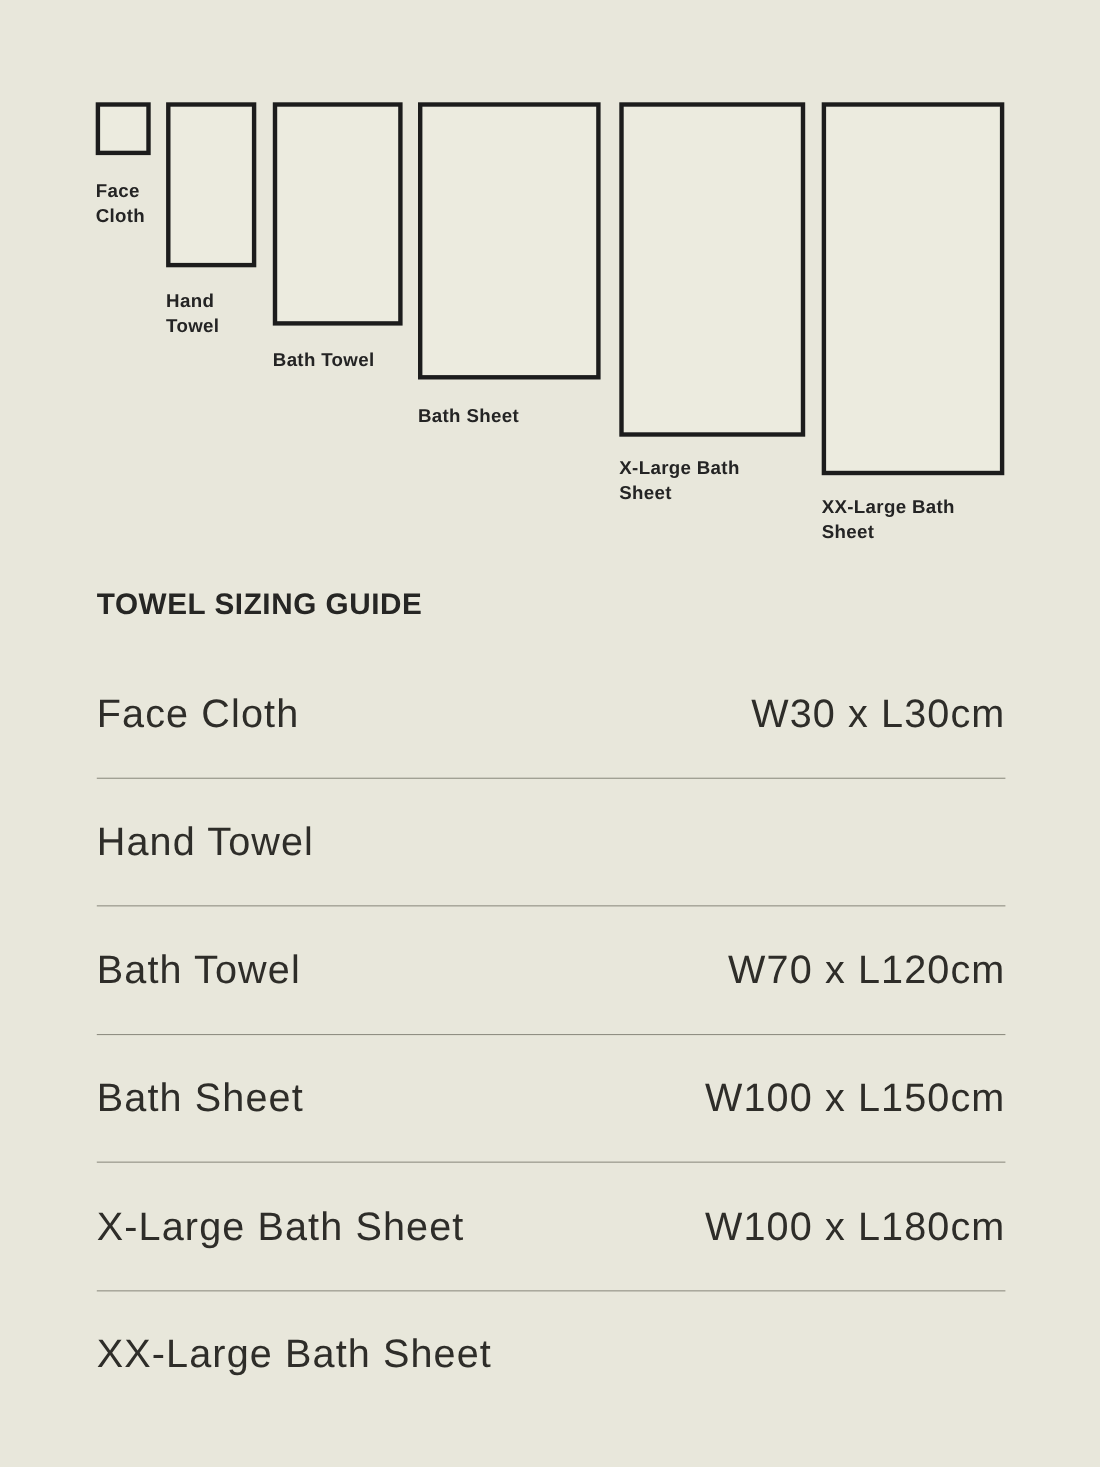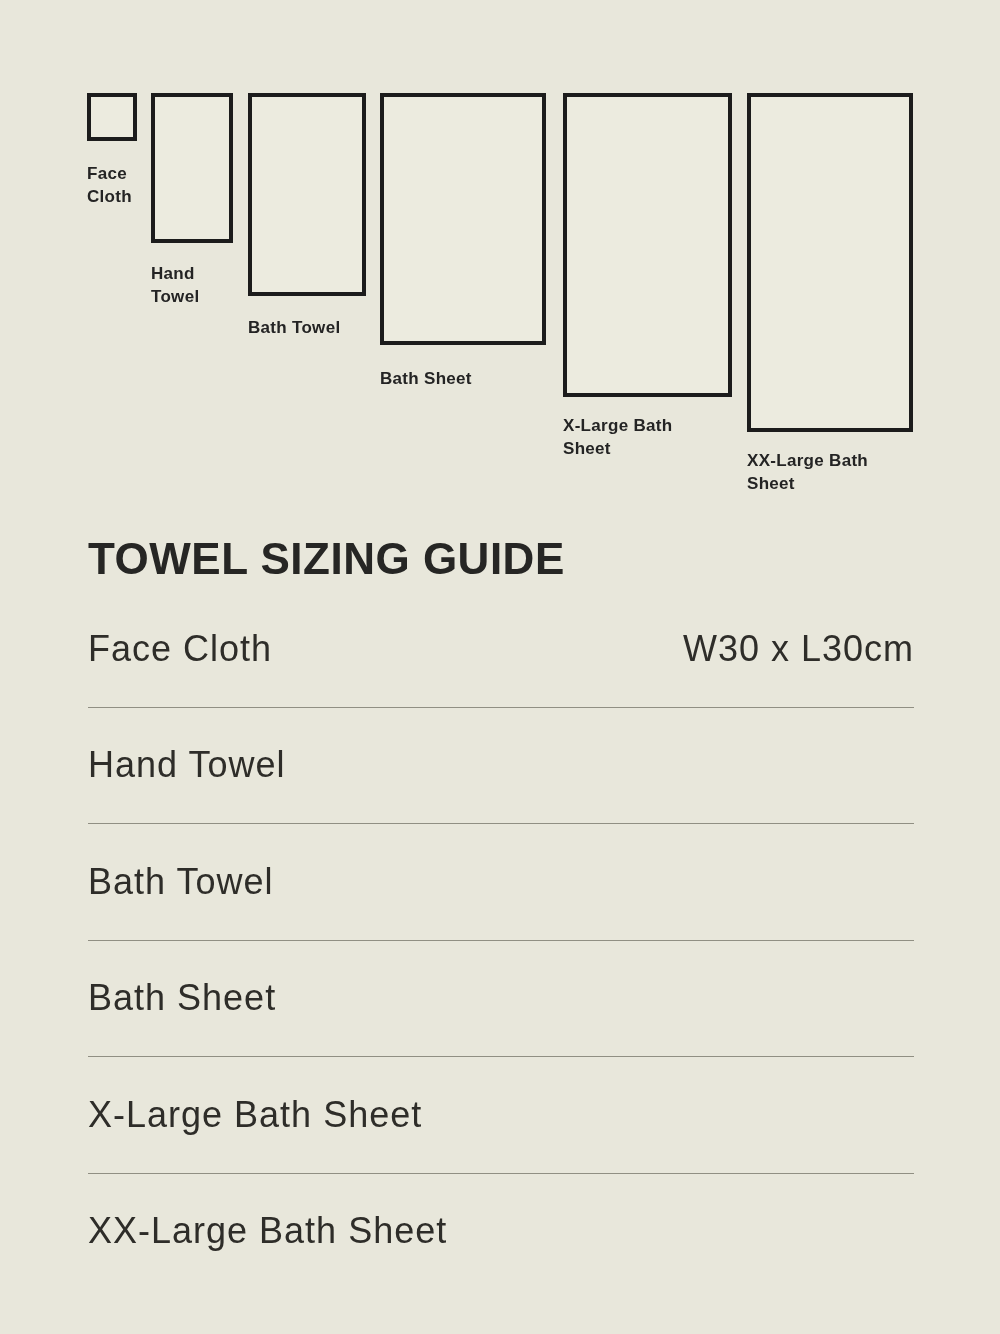--- a/index.html
+++ b/index.html
@@ -44,21 +44,21 @@
   .l-bt  { left: 248px; top: 316px; white-space: nowrap; }
   .l-bs  { left: 380px; top: 367px; white-space: nowrap; }
   .l-xl  { left: 563px; top: 414px; width: 132px; }
   .l-xxl { left: 747px; top: 449px; width: 148px; }
 
   
   .title {
     position: absolute;
     left: 88px;
     top: 534px;
-    font-size: 44px;
+    font-size: 27px;
     font-weight: 800;
     letter-spacing: 0.5px;
     color: #262624;
   }
 
   
   .rows {
     position: absolute;
     left: 88px;
     top: 591px;
@@ -103,25 +103,28 @@
   <div class="rows">
     <div class="row">
       <span class="name">Face Cloth</span>
       <span class="size">W30 x L30cm</span>
     </div>
     <div class="row">
       <span class="name">Hand Towel</span>
     </div>
     <div class="row">
       <span class="name">Bath Towel</span>
+      <span class="size">W70 x L120cm</span>
     </div>
     <div class="row">
       <span class="name">Bath Sheet</span>
+      <span class="size">W100 x L150cm</span>
     </div>
     <div class="row">
       <span class="name">X-Large Bath Sheet</span>
+      <span class="size">W100 x L180cm</span>
     </div>
     <div class="row">
       <span class="name">XX-Large Bath Sheet</span>
     </div>
   </div>
 
 </div>
 
 </body></html>

